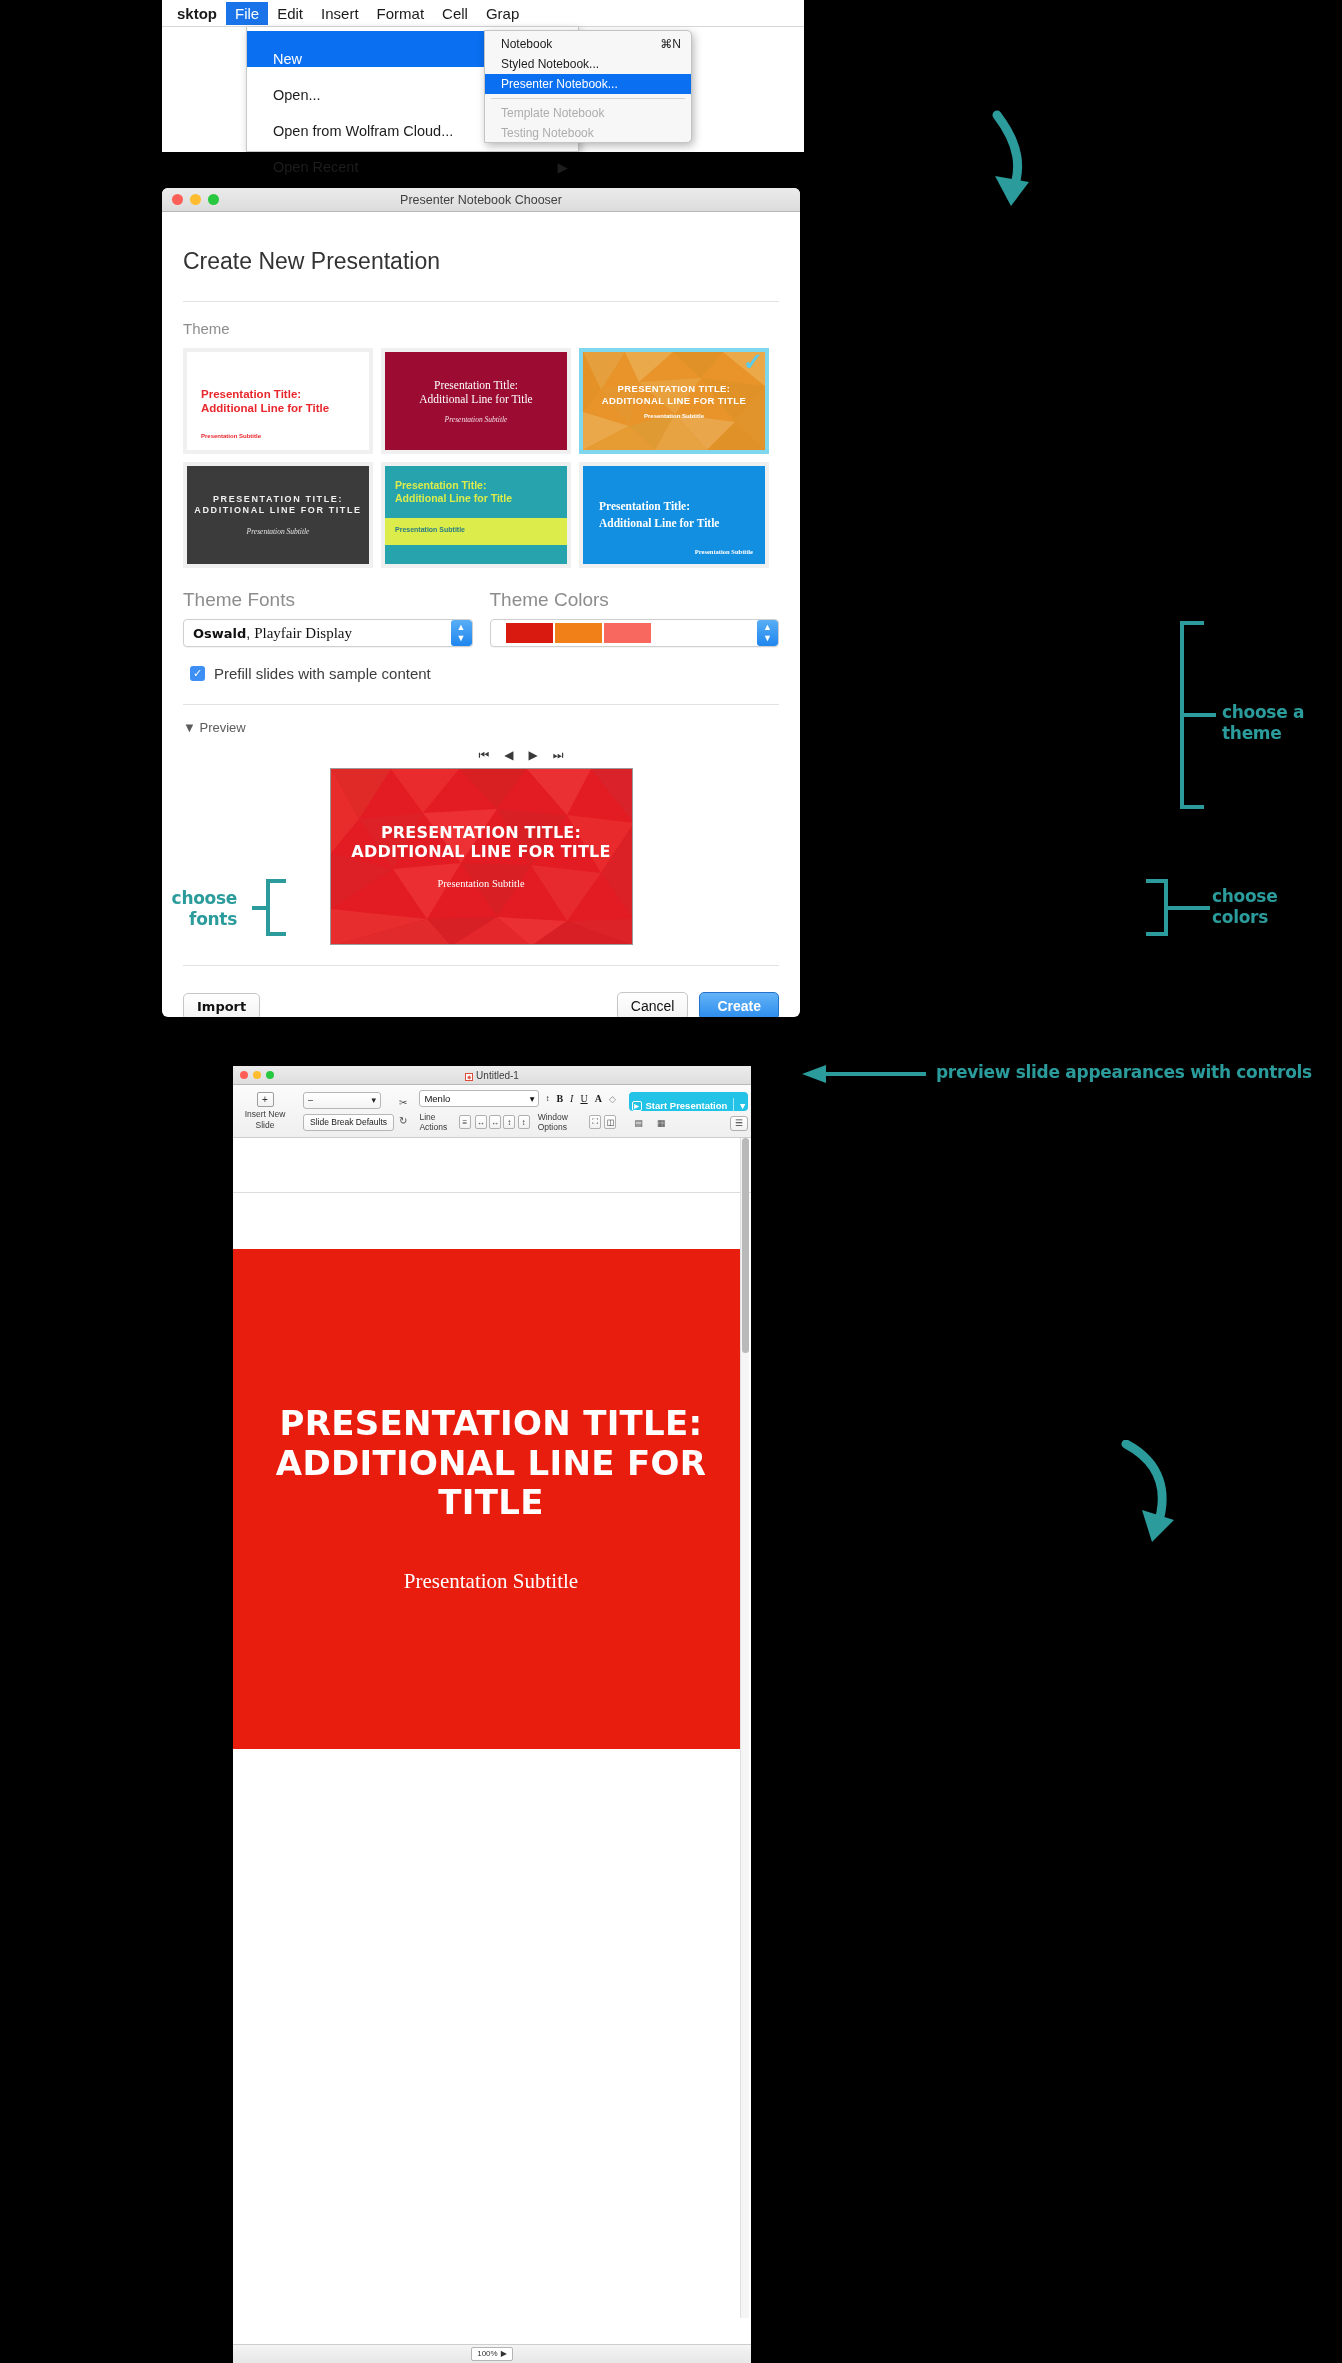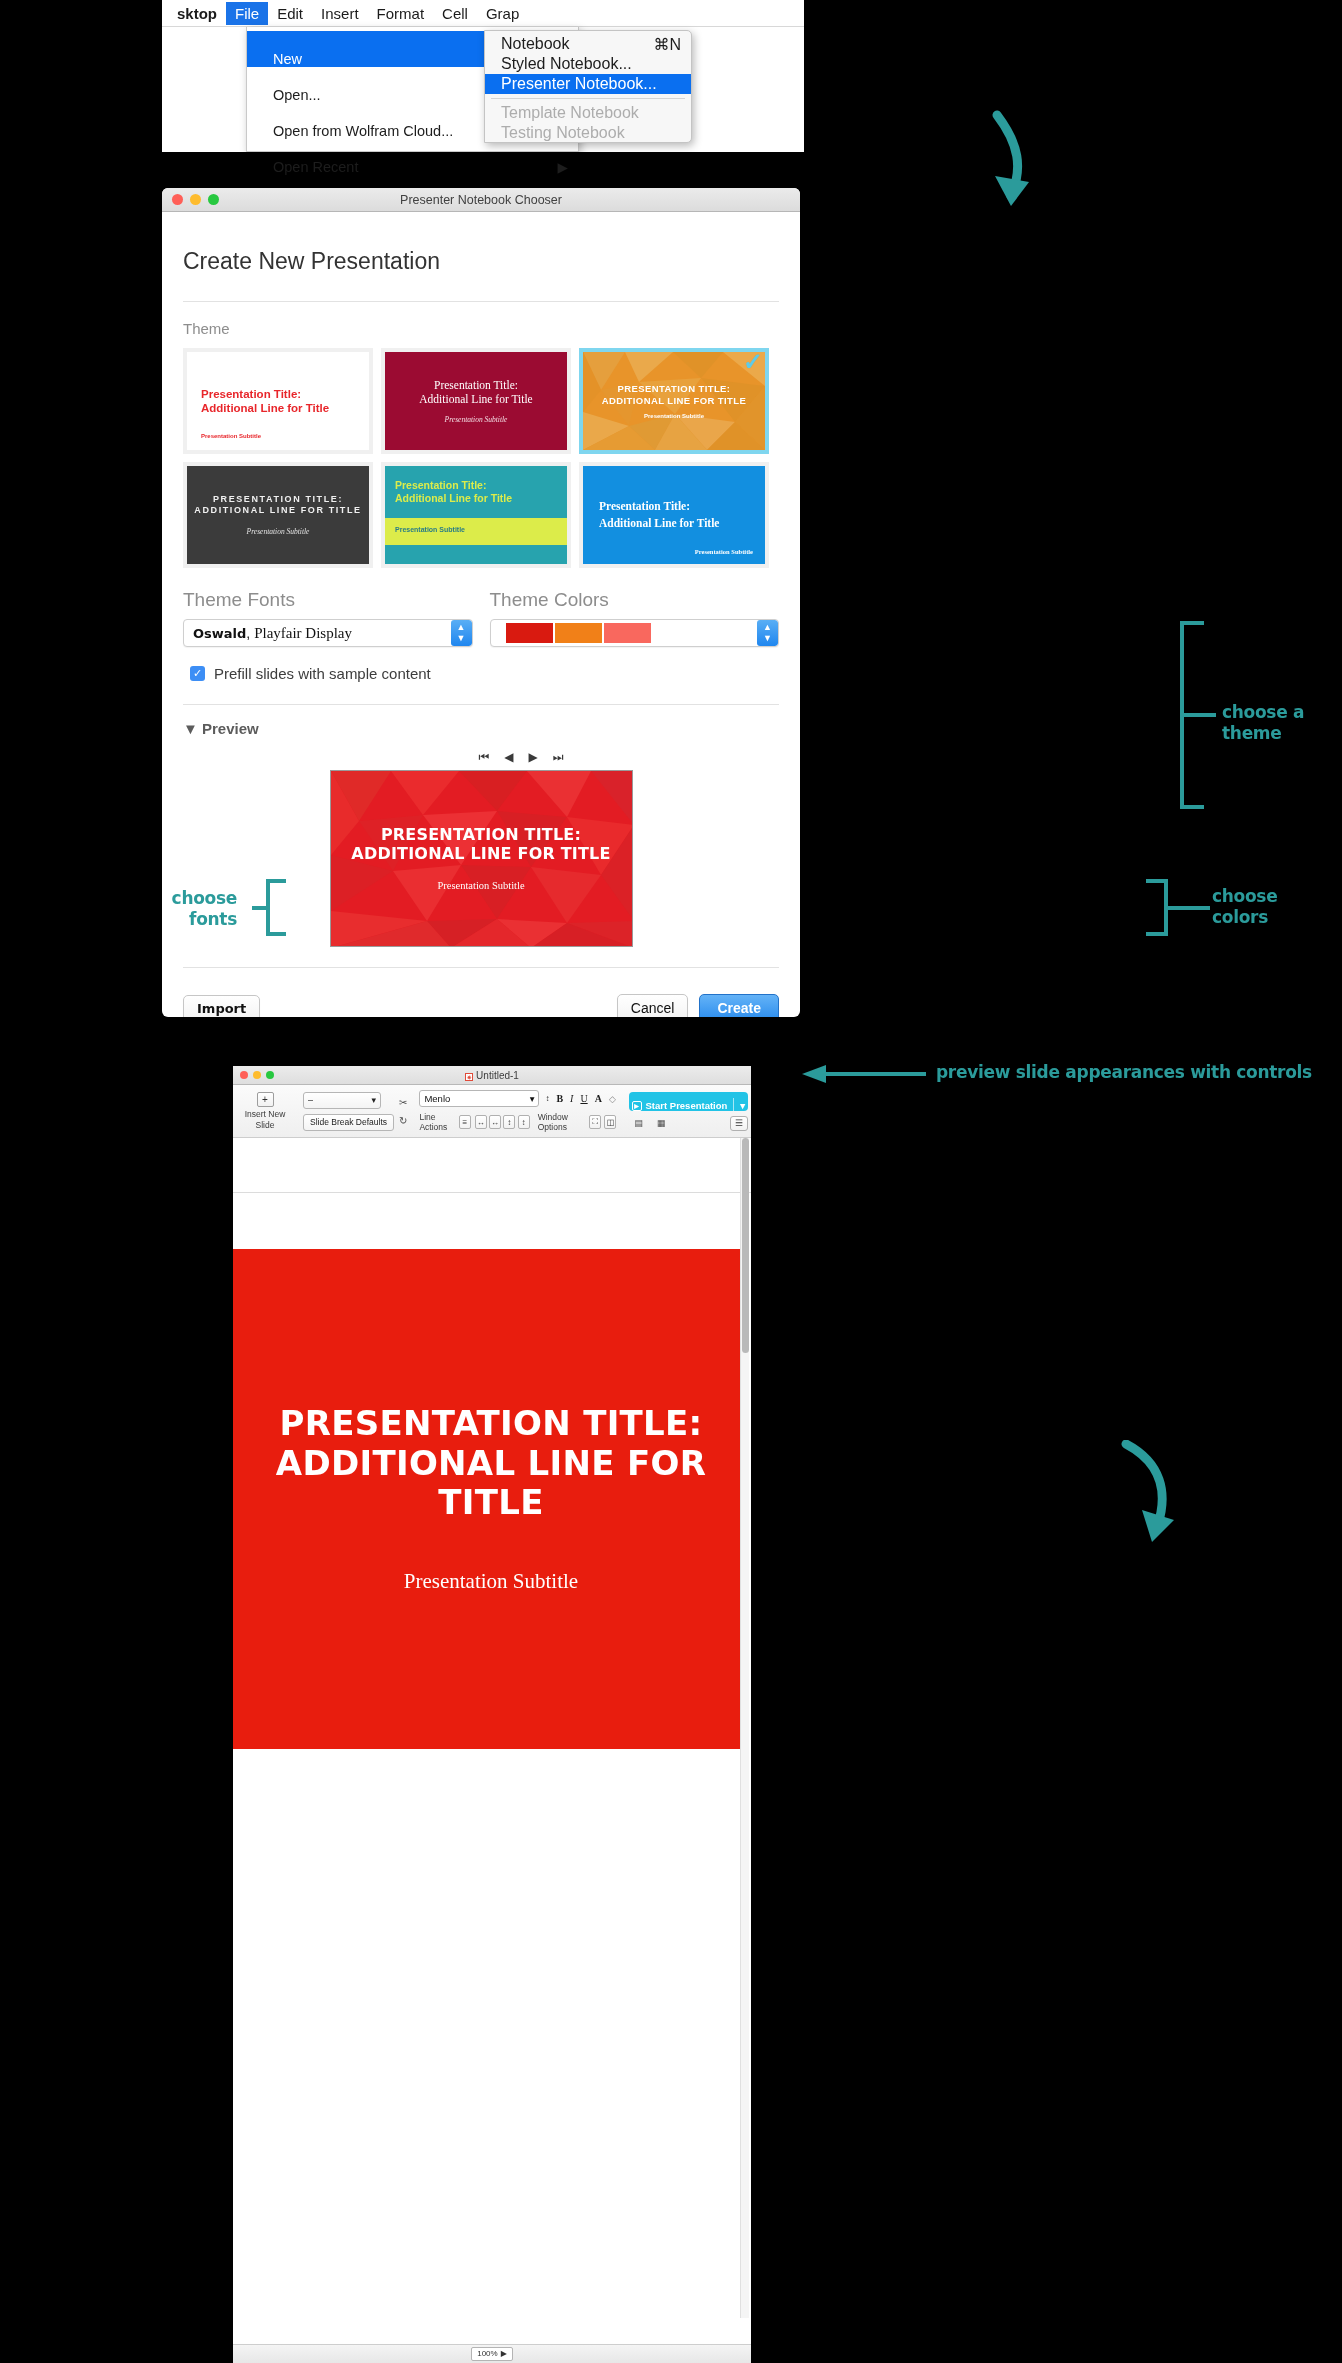--- a/index.html
+++ b/index.html
@@ -60,21 +60,21 @@
 
   #submenu {
     position:absolute; left:322px; top:30px; width:208px; height:113px;
     background:#f7f7f7; border:1px solid #c4c4c4;
     box-shadow:2px 3px 8px rgba(0,0,0,.28);
     border-radius:0 5px 5px 0;
     padding-top:3px;
   }
   .sub-row {
     height:20px; display:flex; align-items:center; justify-content:space-between;
-    padding:0 10px 0 16px; font-size:16px; color:#1d1d1d;text-align:center;
+    padding:0 10px 0 16px; font-size:12px; color:#1d1d1d;text-align:center;
   }
   .sub-row.sel { background:#0a6ff0; color:#fff; }
   .sub-row.dim { color:#adadad; }
   .sub-sep { height:1px; background:#d4d4d4; margin:4px 6px; }
 
   
   #chooser {
     position:absolute; left:162px; top:188px; width:638px; height:829px;
     background:#fff;
     box-shadow:0 4px 16px rgba(0,0,0,.5);
@@ -176,21 +176,21 @@
 
   
   #prefill-row { display:flex; align-items:center; gap:9px; padding:18px 0 0 7px; }
   .cbx {
     width:15px; height:15px; border-radius:3px; background:#3d8ef5;
     color:#fff; font-size:11px; display:flex; align-items:center; justify-content:center;
   }
   #prefill-label { font-size:15px; color:#3d3d3d; }
 
   
-  #preview-hdr { font-size:15px; color:#5c5c5c; padding:15px 0 0 0;font-weight:bold; }
+  #preview-hdr { font-size:13px; color:#5c5c5c; padding:15px 0 0 0; }
   #nav-ctrls {
     display:flex; justify-content:center; gap:15px; align-items:center;
     padding:13px 0 6px 0; color:#3a3a3a; font-size:12px;
     margin-left:80px;
   }
   #nav-ctrls span { cursor:pointer; }
   #preview-slide {
     width:303px; height:177px; margin:0 auto;
     border:1px solid #9a9a9a; background:#e31c23;
     position:relative; overflow:hidden;

